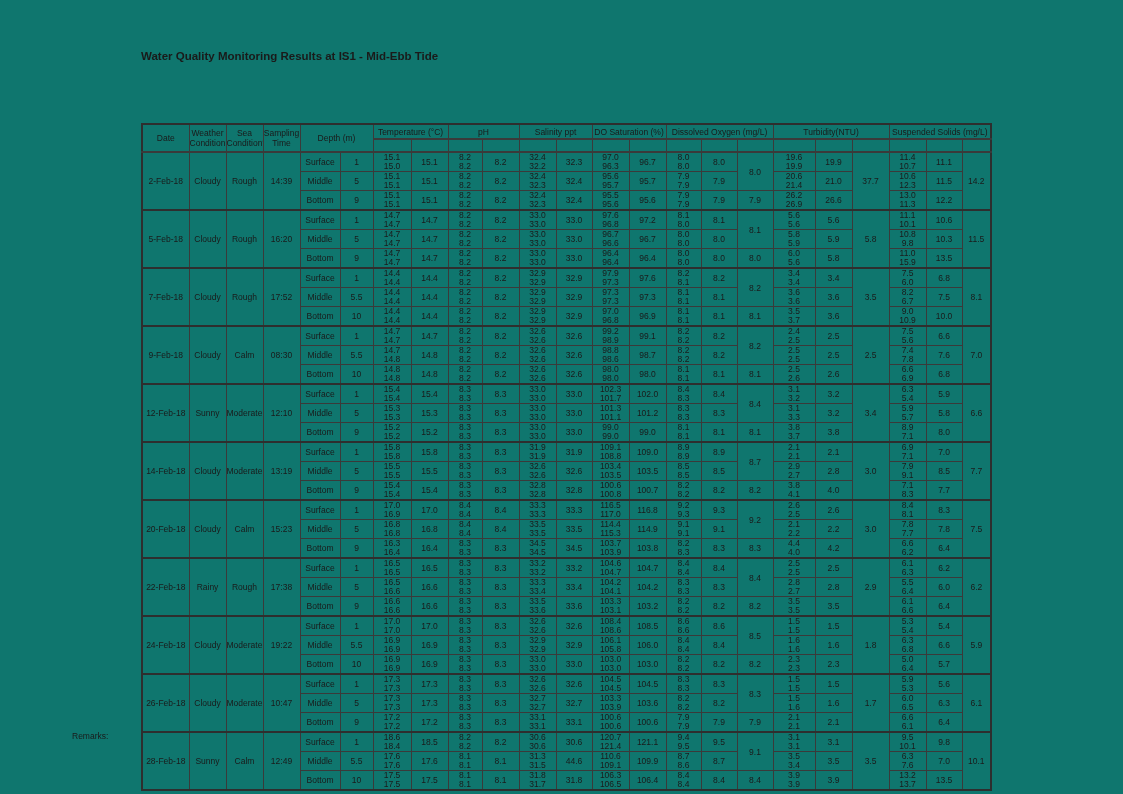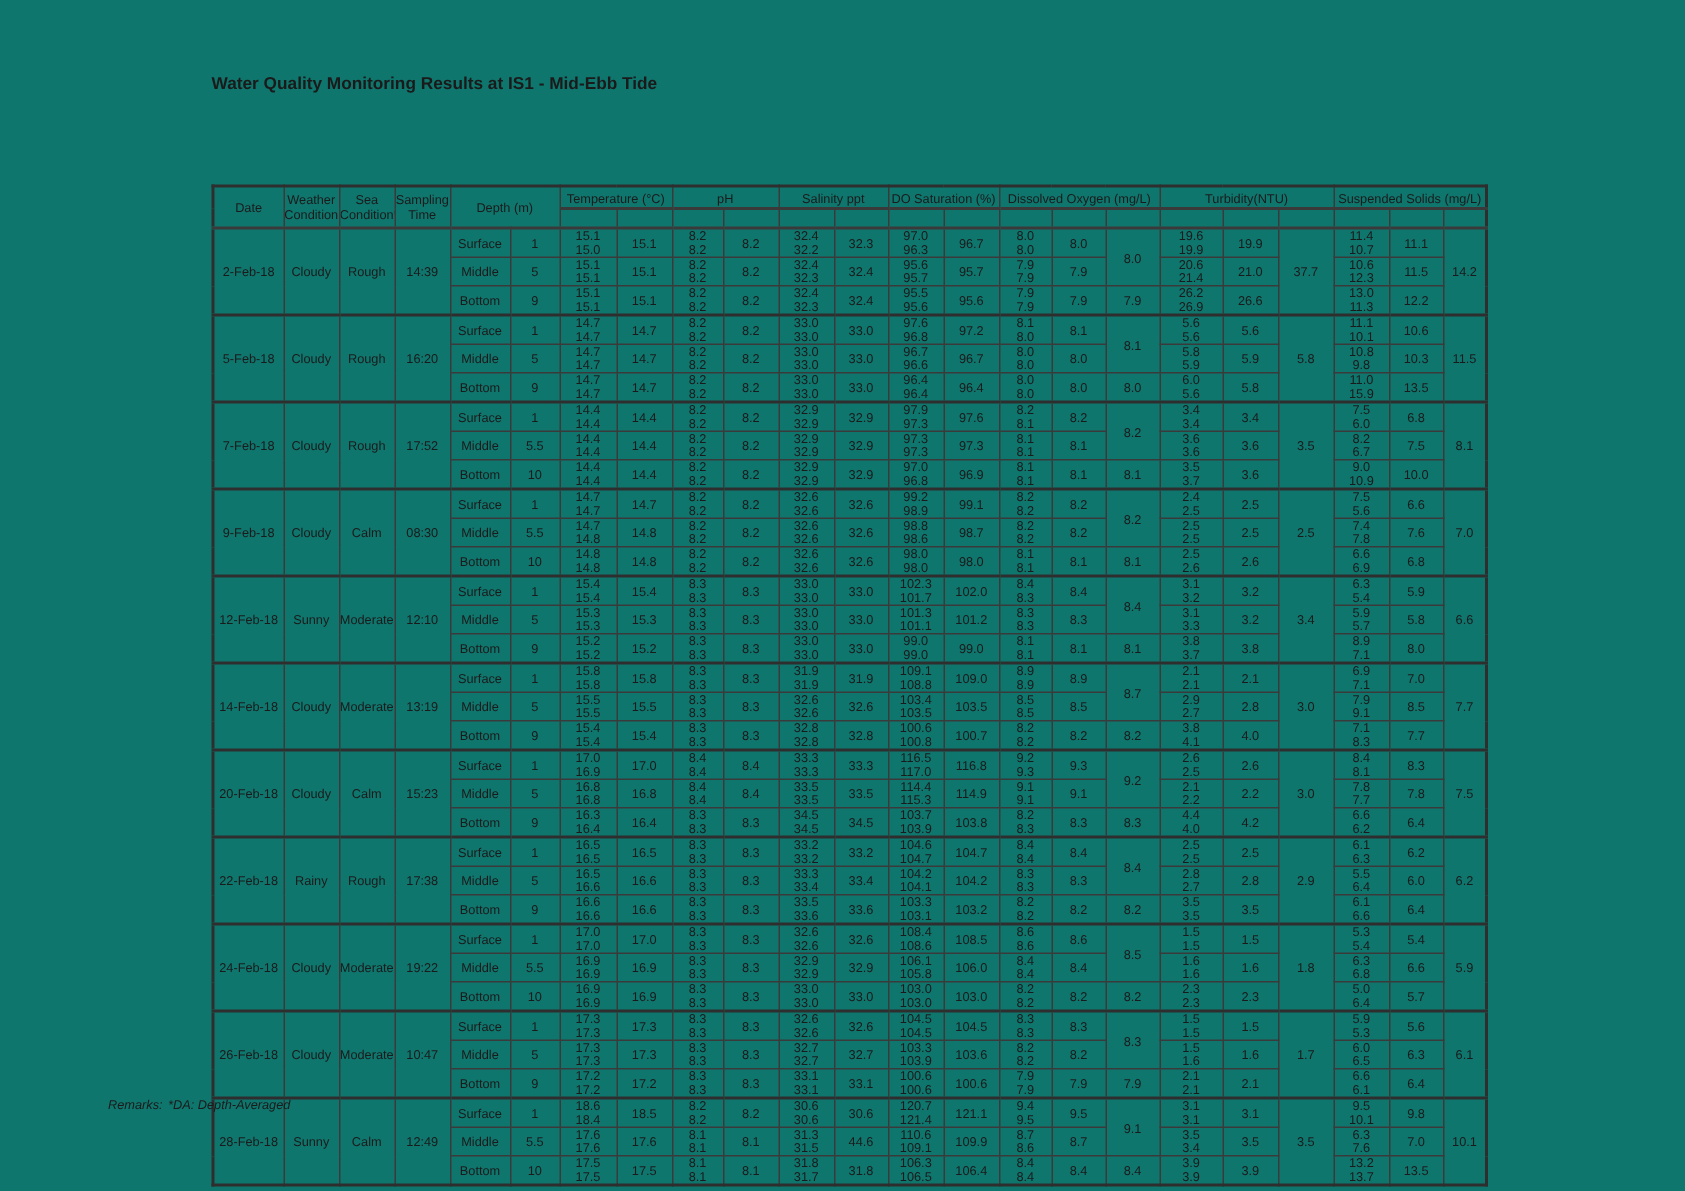--- a/index.html
+++ b/index.html
@@ -1497,22 +1497,21 @@
           <td>3.9</td>
           <td class="two-line">
             <div>13.2</div>
             <div>13.7</div>
           </td>
           <td>13.5</td>
         </tr>
       </tbody>
   </table>
 
-  <div style="position:absolute; left:72px; top:731px; font-size:8.5px; line-height:10px;font-style:italic;">
+  <div style="position:absolute; left:72px; top:731px; font-size:8.5px; line-height:10px;">
     <div style="display:flex;">
       <div style="width:40px;">Remarks:</div>
       <div>
-        <div>*DA: Depth-Averaged</div>
       </div>
     </div>
   </div>
 
 </div>
 
 </body></html>

